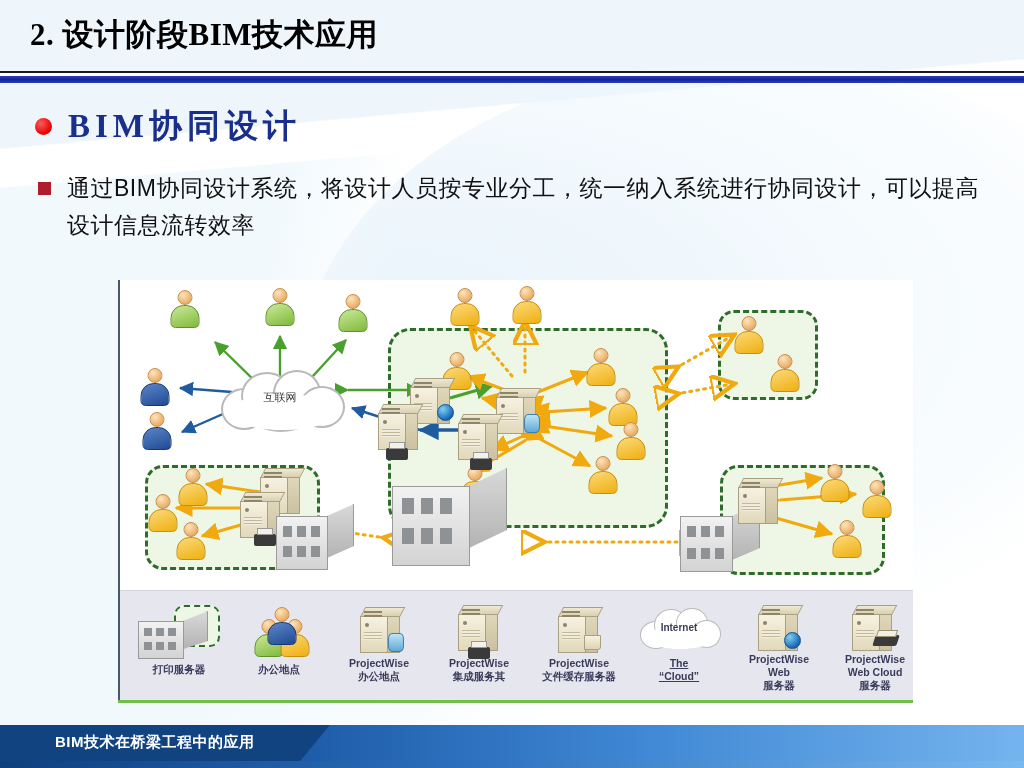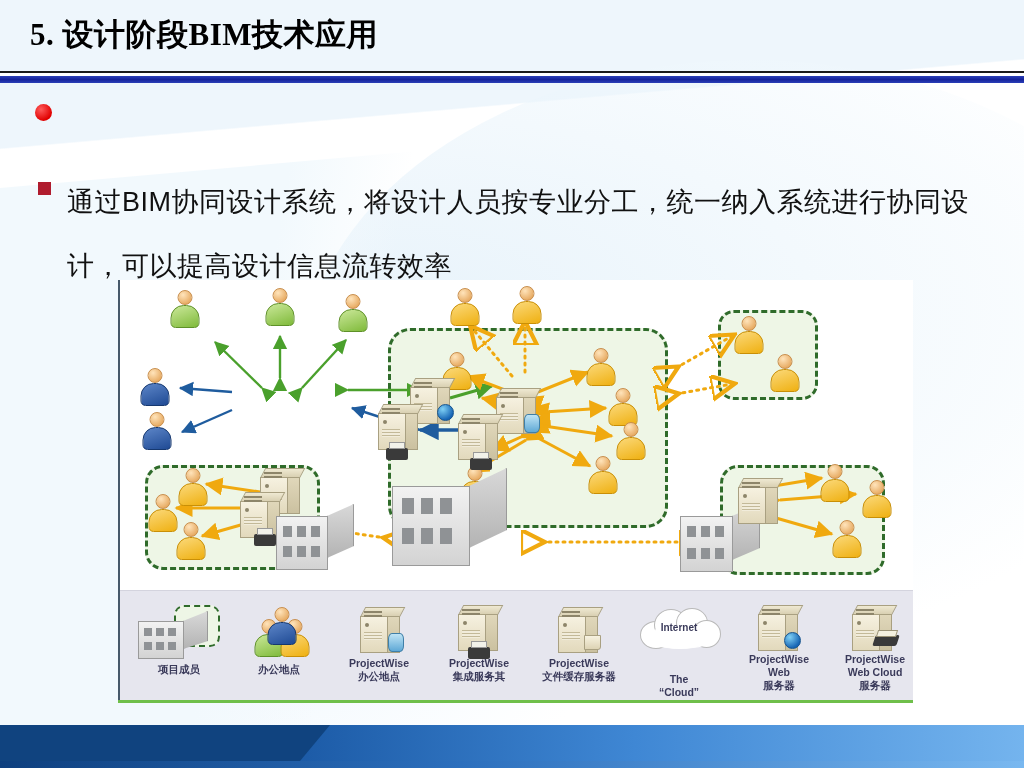--- a/index.html
+++ b/index.html
@@ -54,21 +54,21 @@
     font-family:"Liberation Serif","DejaVu Serif",serif;
     font-weight:bold;font-size:33px;color:#1a2e8c;letter-spacing:5px;
     white-space:nowrap;
   }
   .lvl2{position:absolute;left:38px;top:170px;width:960px;display:flex;}
   .lvl2 .sq{
     width:13px;height:13px;background:#b01c2e;flex:0 0 auto;
     margin-right:16px;margin-top:12px;
   }
   .lvl2 .txt{
-    font-size:27px;color:#111111;line-height:64px;letter-spacing:.5px;
+    font-size:23px;color:#111111;line-height:37px;letter-spacing:.5px;
     max-width:920px;
   }
 
   
   .figure{
     position:absolute;left:118px;top:280px;width:795px;height:420px;
     background:#ffffff;border-left:2px solid #47596a;
     box-sizing:border-box;overflow:hidden;
   }
   .figure-underline{position:absolute;left:118px;top:700px;width:795px;height:3px;background:#6fbf4a;}
@@ -195,27 +195,28 @@
 </style>
 </head>
 <body>
 
 <div class="bg-base"></div>
 <div class="bg-wave-top"></div>
 <div class="bg-arc"></div>
 <div class="bg-arc2"></div>
 <div class="bg-wave-left"></div>
 
-<div class="title">5. 设计阶段BIM技术应用</div>
+<div class="title">2. 设计阶段BIM技术应用</div>
 <div class="rule-thin"></div>
 <div class="rule-gap"></div>
 <div class="rule-blue"></div>
 
 <div class="lvl1">
   <span class="dot"></span>
+  <span class="txt">BIM协同设计</span>
 </div>
 
 <div class="lvl2">
   <span class="sq"></span>
   <span class="txt">通过BIM协同设计系统，将设计人员按专业分工，统一纳入系统进行协同设计，可以提高设计信息流转效率</span>
 </div>
 
 <div class="figure">
 
   <div class="canvas">
@@ -293,20 +294,29 @@
         <line x1="138" y1="240" x2="82" y2="256"></line>
       </g>
 
       <g stroke="#f0a90f" stroke-width="3" fill="none" marker-end="url(#aa)" marker-start="url(#aa)">
         <line x1="654" y1="206" x2="702" y2="198"></line>
         <line x1="660" y1="220" x2="736" y2="214"></line>
         <line x1="656" y1="238" x2="712" y2="254"></line>
       </g>
     </svg>
 
+    <div class="cloud">
+      <div class="puff" style="left:6px;top:20px;width:42px;height:38px;"></div>
+      <div class="puff" style="left:26px;top:4px;width:48px;height:44px;"></div>
+      <div class="puff" style="left:58px;top:2px;width:44px;height:42px;"></div>
+      <div class="puff" style="left:84px;top:18px;width:42px;height:38px;"></div>
+      <div class="puff" style="left:34px;top:26px;width:60px;height:34px;"></div>
+      <div class="puff" style="left:14px;top:26px;width:104px;height:32px;background:#fff;border-color:#fff;"></div>
+      <div class="lbl">互联网</div>
+    </div>
 
     <div class="person p-green" style="left:50px;top:10px;">
         <span class="head"></span>
         <span class="body"></span>
       </div>
     <div class="person p-green" style="left:145px;top:8px;">
         <span class="head"></span>
         <span class="body"></span>
       </div>
     <div class="person p-green" style="left:218px;top:14px;">
@@ -509,21 +519,21 @@
           <div class="side" style="left:45px;top:0;width:25px;height:38px;
                clip-path:polygon(0 10px,25px 0,25px 30px,0 38px);"></div>
           <div class="win" style="left:6px;top:17px;width:8px;height:8px;"></div>
           <div class="win" style="left:18px;top:17px;width:8px;height:8px;"></div>
           <div class="win" style="left:30px;top:17px;width:8px;height:8px;"></div>
           <div class="win" style="left:6px;top:31px;width:8px;height:8px;"></div>
           <div class="win" style="left:18px;top:31px;width:8px;height:8px;"></div>
           <div class="win" style="left:30px;top:31px;width:8px;height:8px;"></div>
         </div>
       </div>
-      <div class="lab">项目成员</div>
+      <div class="lab">打印服务器</div>
     </div>
 
     <div class="item" style="left:104px;top:10px;">
       <div class="glyph">
         <div class="person p-green" style="left:30px;top:18px;">
             <span class="head"></span>
             <span class="body"></span>
           </div>
         <div class="person p-amber" style="left:56px;top:18px;">
             <span class="head"></span>
@@ -600,21 +610,21 @@
       <div class="glyph">
         <div class="legend-cloud">
           <div class="puff" style="left:2px;top:14px;width:30px;height:26px;"></div>
           <div class="puff" style="left:16px;top:2px;width:32px;height:30px;"></div>
           <div class="puff" style="left:38px;top:1px;width:30px;height:28px;"></div>
           <div class="puff" style="left:54px;top:13px;width:27px;height:26px;"></div>
           <div class="puff" style="left:8px;top:19px;width:66px;height:21px;background:#fff;border-color:#fff;"></div>
           <div class="lbl">Internet</div>
         </div>
       </div>
-      <div class="lab" style="top:72px;">
+      <div class="lab" style="top:56px;text-decoration:underline;">
         <span>The</span><br>
         <span>“Cloud”</span>
       </div>
     </div>
 
     <div class="item" style="left:604px;top:10px;">
       <div class="glyph">
         <div class="server" style="left:34px;top:4px;">
           <span class="top"></span>
             <span class="face"></span>
@@ -660,14 +670,15 @@
       
     </div>
 
   </div>
 </div>
 
 <div class="figure-underline"></div>
 
 <div class="footer">
   <div class="block"></div>
+  <div class="txt">BIM技术在桥梁工程中的应用</div>
 </div>
 <div class="footer-cap"></div>
 
 </body></html>

